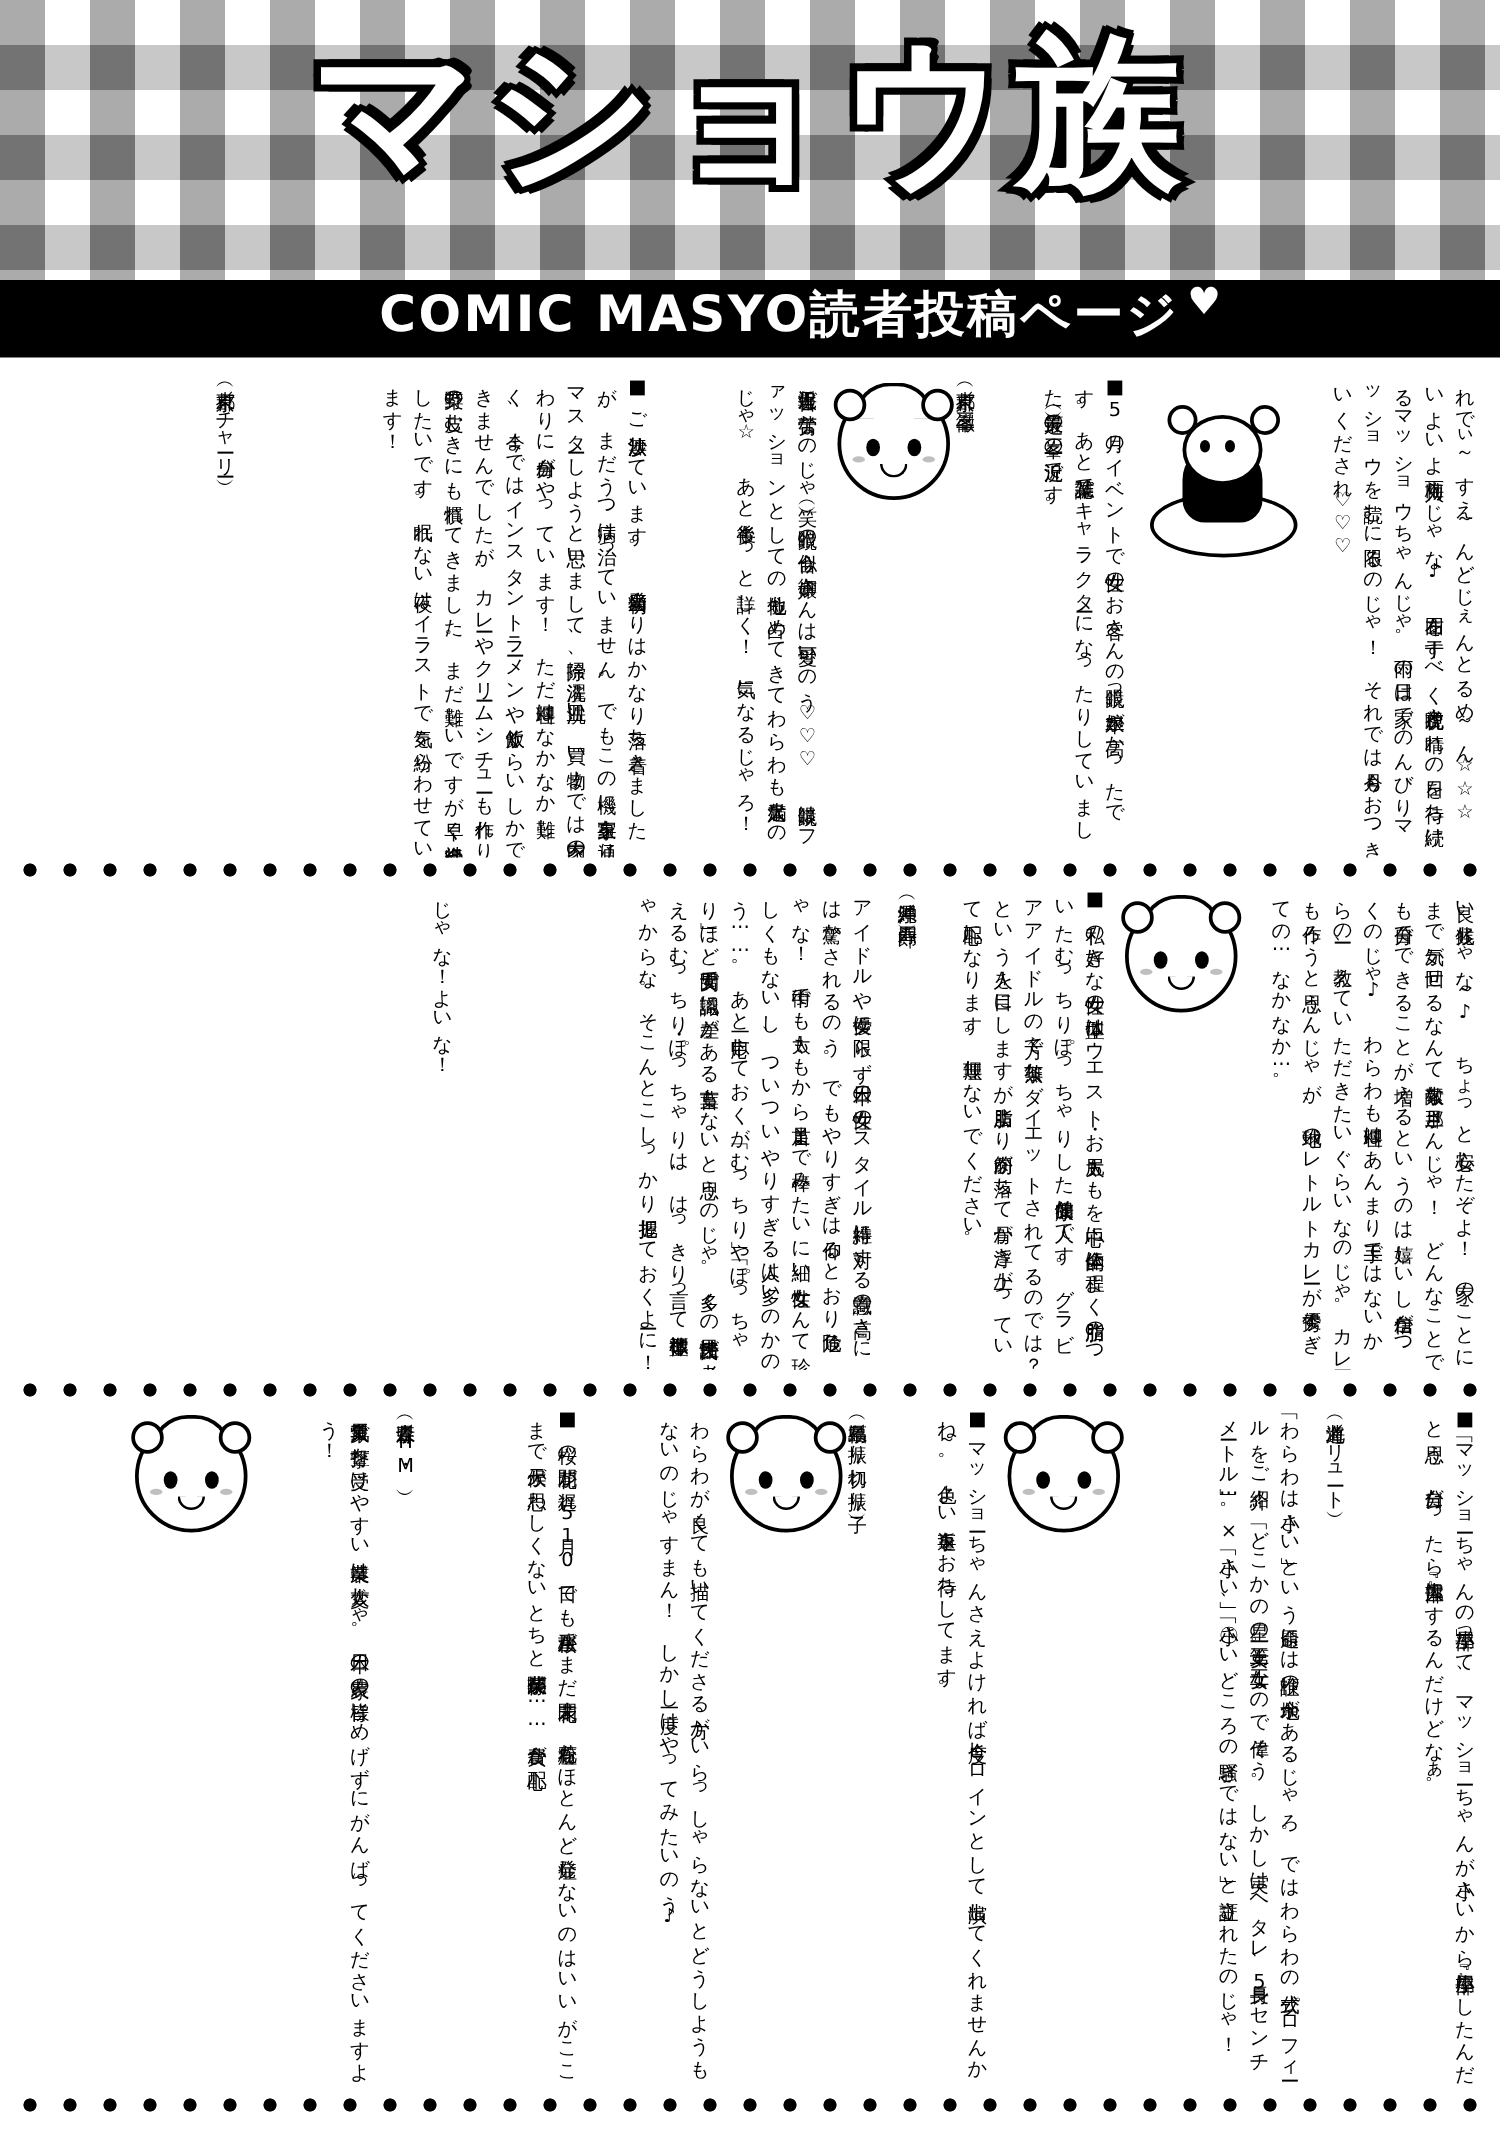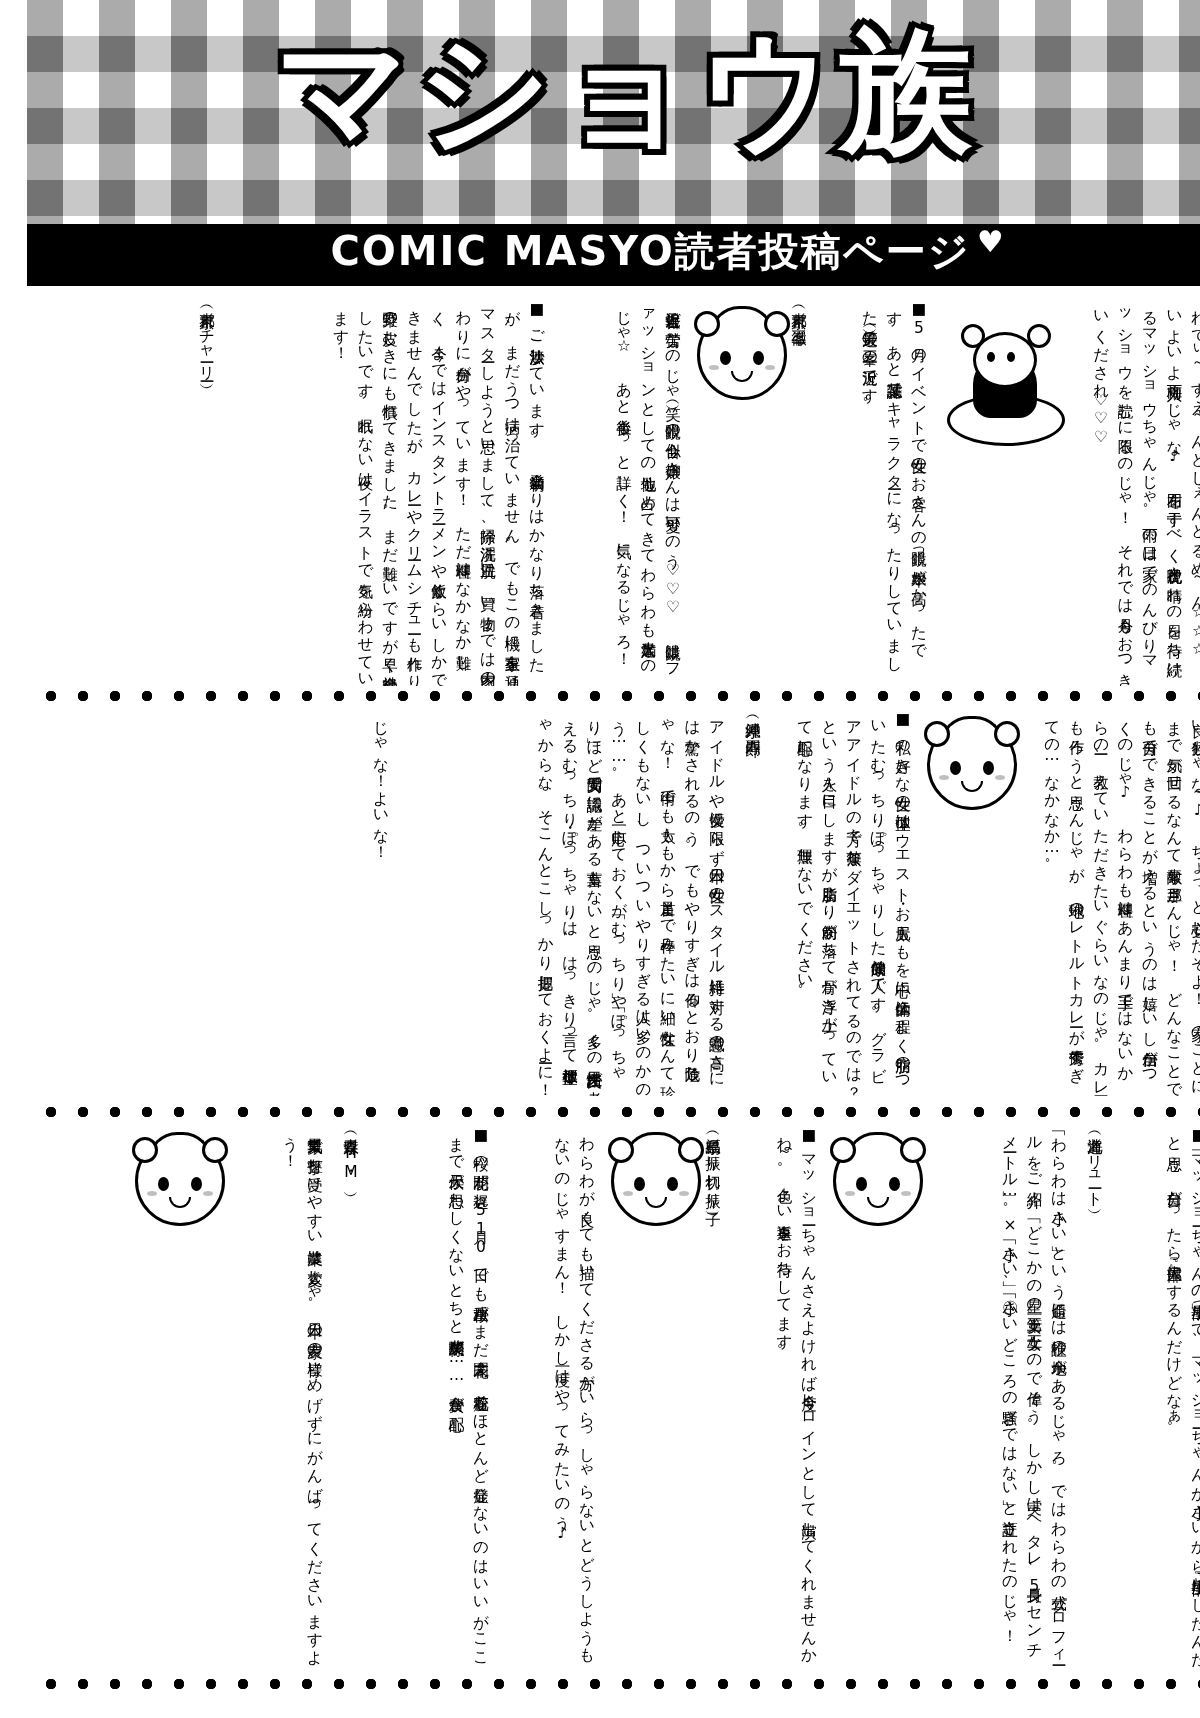--- a/index.html
+++ b/index.html
@@ -5,21 +5,21 @@
   html,body{margin:0;padding:0;}
   body{
     width:1200px;height:1718px;
     background:#ffffff;
     font-family:"DejaVu Sans", sans-serif;
     position:relative;
     overflow:hidden;
   }
 
   
-  .page{position:absolute;inset:0;background:#fff;margin-left:27px;}
+  .page{position:absolute;inset:0;background:#fff;}
 
   .header{
     position:absolute;left:0;top:0;width:1200px;height:228px;
     background-color:#ffffff;
     background-image:
       linear-gradient(90deg, rgba(0,0,0,.33) 50%, rgba(0,0,0,0) 50%),
       linear-gradient(0deg, rgba(0,0,0,.33) 50%, rgba(0,0,0,0) 50%);
     background-size:72px 72px, 72px 72px;
     overflow:hidden;
   }

